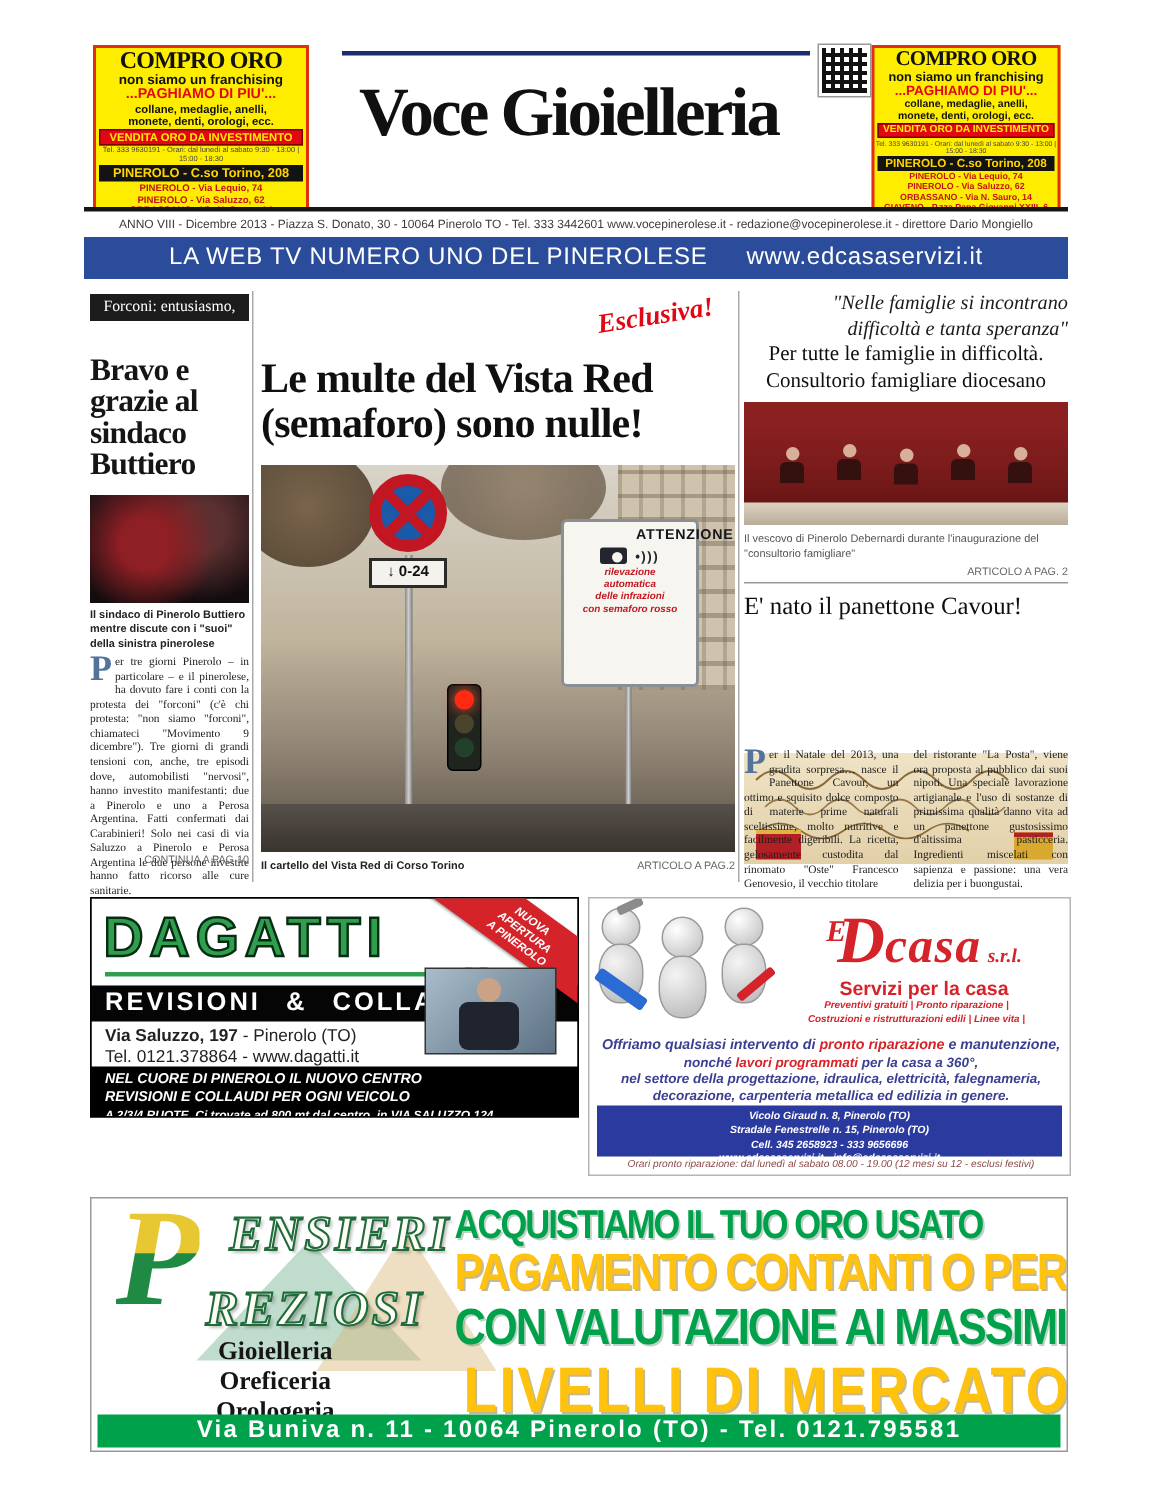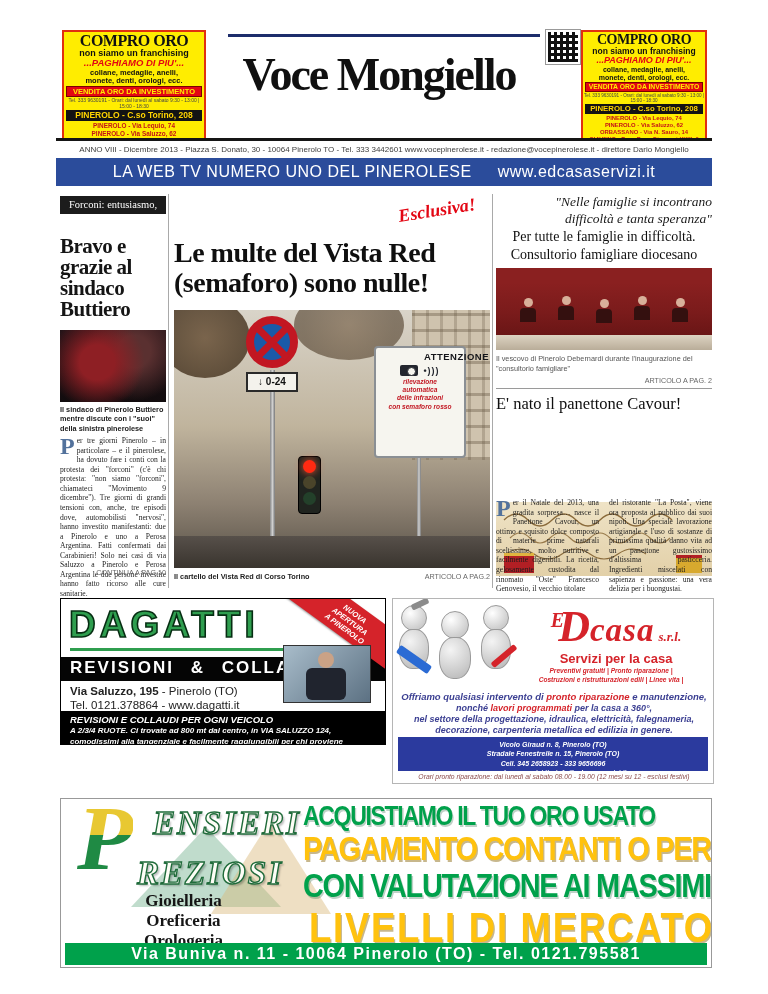--- a/index.html
+++ b/index.html
@@ -4,21 +4,21 @@
 <style>
   * { margin:0; padding:0; box-sizing:border-box; }
   body { background:#ffffff; font-family:"Liberation Serif","DejaVu Serif",serif; }
   .page { position:relative; width:768px; height:994px; background:#fff; overflow:hidden; margin:0 auto; }
   .abs { position:absolute; }
 
   
   .co-box { background:#ffed00; border:2px solid #e03010; text-align:center; overflow:hidden; padding-top:1px; }
   .co-title { font-family:"Liberation Serif",serif; font-weight:bold; font-size:16px; line-height:1.0; color:#111; letter-spacing:-0.5px; }
   .co-sub { font-family:"Liberation Sans",sans-serif; font-weight:bold; font-size:9px; line-height:1.05; color:#111; }
-  .co-pay { font-family:"Liberation Sans",sans-serif; font-weight:bold; font-size:9.5px; line-height:1.1; color:#e30613;font-style:italic; }
+  .co-pay { font-family:"Liberation Sans",sans-serif; font-weight:bold; font-size:9.5px; line-height:1.1; color:#e30613; }
   .co-items { font-family:"Liberation Sans",sans-serif; font-weight:bold; font-size:7.5px; line-height:1.1; color:#111; }
   .co-invest { background:#e30613; color:#ffed00; font-family:"Liberation Sans",sans-serif; font-weight:bold; font-size:7.5px; line-height:1.2; margin:1px 2px; border:1px solid #7a0000; }
   .co-tiny { font-family:"Liberation Sans",sans-serif; font-size:5px; color:#444; line-height:1.1; }
   .co-main { background:#131313; color:#ffd400; font-family:"Liberation Sans",sans-serif; font-weight:bold; font-size:8.5px; line-height:1.25; margin:1px 2px; }
   .co-store { font-family:"Liberation Sans",sans-serif; font-weight:bold; font-size:6.4px; line-height:1.18; color:#c41218; }
 
   
   .mast-topline { background:#1d2d6b; height:3px; }
   .qr { background:
     repeating-linear-gradient(0deg,#111 0 3px,transparent 3px 6px),
@@ -157,21 +157,21 @@
     <div class="co-main" style="font-size:7.8px;">PINEROLO - C.so Torino, 208</div>
     <div class="co-store" style="font-size:5.9px;">PINEROLO - Via Lequio, 74</div>
     <div class="co-store" style="font-size:5.9px;">PINEROLO - Via Saluzzo, 62</div>
     <div class="co-store" style="font-size:5.9px;">ORBASSANO - Via N. Sauro, 14</div>
     <div class="co-store" style="font-size:5.9px;">GIAVENO - P.zza Papa Giovanni XXIII, 6</div>
 
   </div>
 
   <div class="abs mast-topline" style="left:228px; top:34px; width:312px;"></div>
   <div class="abs qr" style="left:546px; top:30px; width:34px; height:34px;"></div>
-  <div class="abs mast-title" style="left:214px; top:48px; width:330px;">Voce Mongiello</div>
+  <div class="abs mast-title" style="left:214px; top:48px; width:330px;">Voce Gioielleria</div>
   <div class="abs full-rule" style="left:56px; top:138px; width:656px;"></div>
   <div class="abs info-line" style="left:56px; top:145px; width:656px;">ANNO VIII - Dicembre 2013 - Piazza S. Donato, 30 - 10064 Pinerolo TO - Tel. 333 3442601 www.vocepinerolese.it - redazione@vocepinerolese.it - direttore Dario Mongiello</div>
   <div class="abs blue-banner" style="left:56px; top:158px; width:656px; height:28px;">
     <span>LA WEB TV NUMERO UNO DEL PINEROLESE</span>
     <span>www.edcasaservizi.it</span>
   </div>
 
   <div class="abs vdiv" style="left:168px; top:194px; height:394px;"></div>
   <div class="abs vdiv" style="left:492px; top:194px; height:394px;"></div>
 
@@ -274,24 +274,25 @@
         </div>
       </div>
       <div class="dag-ribbon" style="right:-40px; top:4px; width:150px;">
         <div>NUOVA</div>
         <div>APERTURA</div>
         <div>A PINEROLO</div>
       </div>
     </div>
     <div class="dag-band" style="height:24px;">REVISIONI &amp; COLLAUDI</div>
     <div class="dag-addr" style="height:30px;">
-      <div><b>Via Saluzzo, 195</b><span> - Pinerolo (TO)</span></div>
+      <div><b>Via Saluzzo, 197</b><span> - Pinerolo (TO)</span></div>
       <div>Tel. 0121.378864 - www.dagatti.it</div>
     </div>
     <div class="dag-body">
+      <div class="big">NEL CUORE DI PINEROLO IL NUOVO CENTRO</div>
       <div class="big">REVISIONI E COLLAUDI PER OGNI VEICOLO</div>
       <div>A 2/3/4 RUOTE. Ci trovate ad 800 mt dal centro, in VIA SALUZZO 124,</div>
       <div>comodissimi alla tangenziale e facilmente raggiungibili per chi proviene</div>
       <div>dalla Val Chisone, dalla Val Pellice e dalla Pianura Pinerolese.</div>
       <div>Aperti anche il sabato mattina!</div>
     </div>
     <div class="dag-green abs" style="left:0; right:0; top:162px;"></div>
     <div class="abs mech" style="left:222px; top:46px; width:88px; height:58px;">
       <div class="head"></div>
       <div class="torso"></div>

